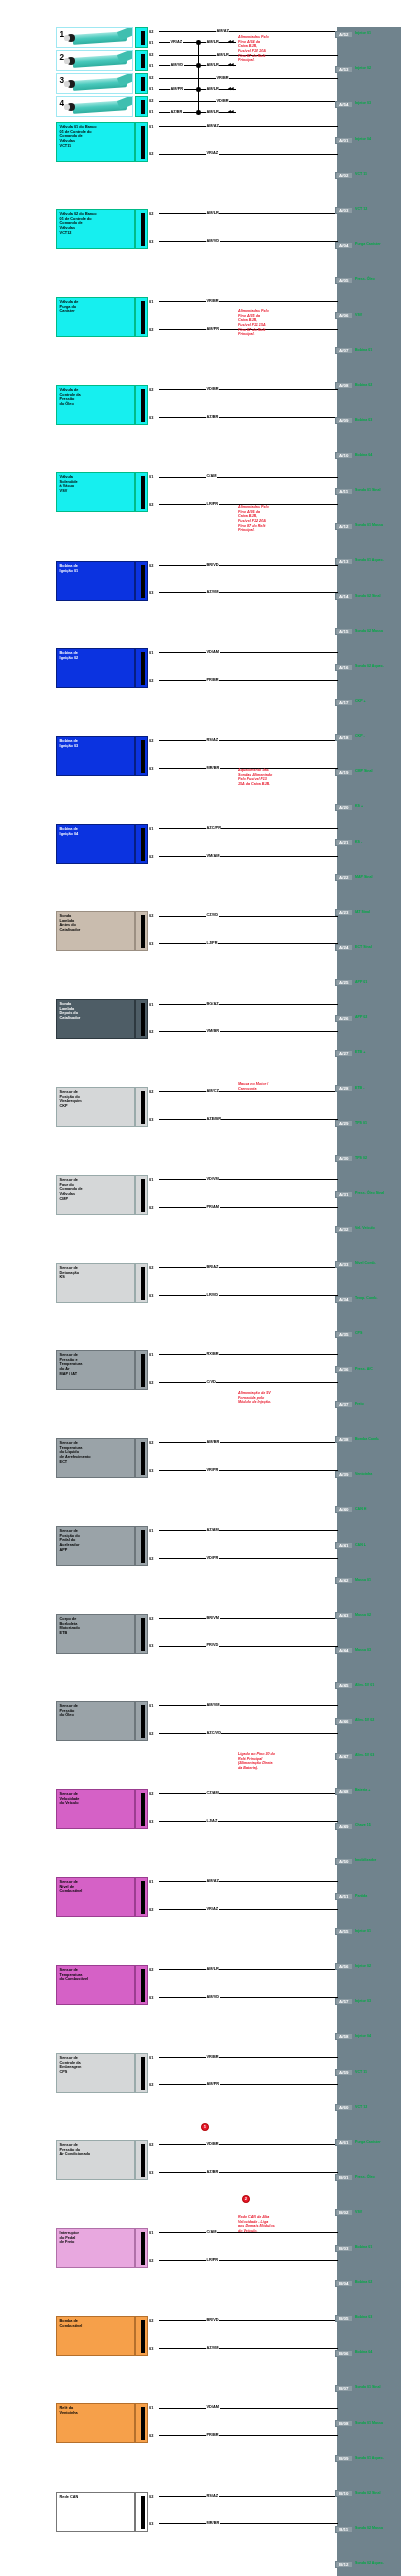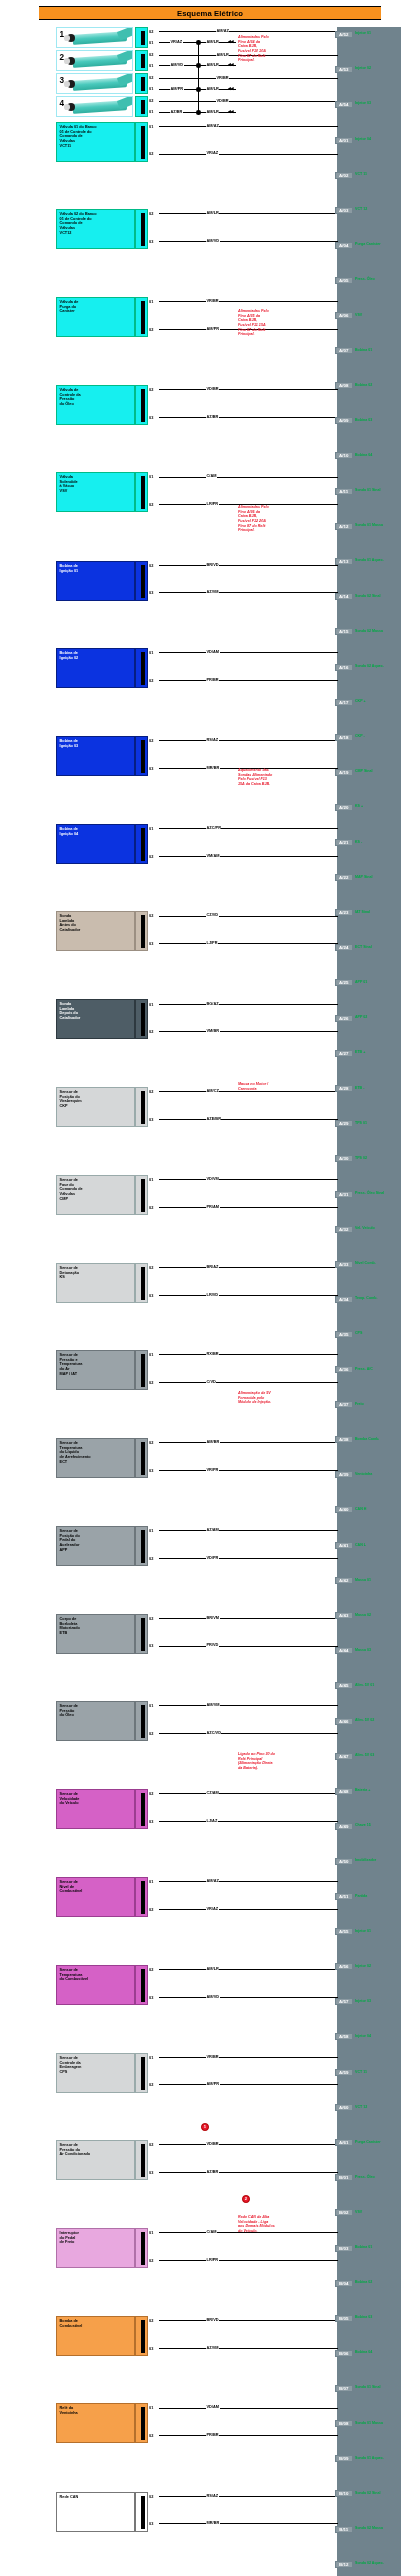--- a/index.html
+++ b/index.html
@@ -105,21 +105,20 @@
   
   .term{
     position:absolute; right:2.1px; width:4.6px; background:#000;
   }
 </style>
 </head>
 <body>
 
 <div id="page">
 
-  <div class="title-bar">Esquema Elétrico</div>
 
   <div class="ecu-col"></div>
 
   <div id="dyn">
       <div class="inj-box" style="left:56px;top:27px">
        <div class="inj-num">1</div>
        <div class="inj-body"></div>
         <div class="inj-plug"></div>
        <div class="inj-tip"></div>
         <div class="inj-tip2"></div>

